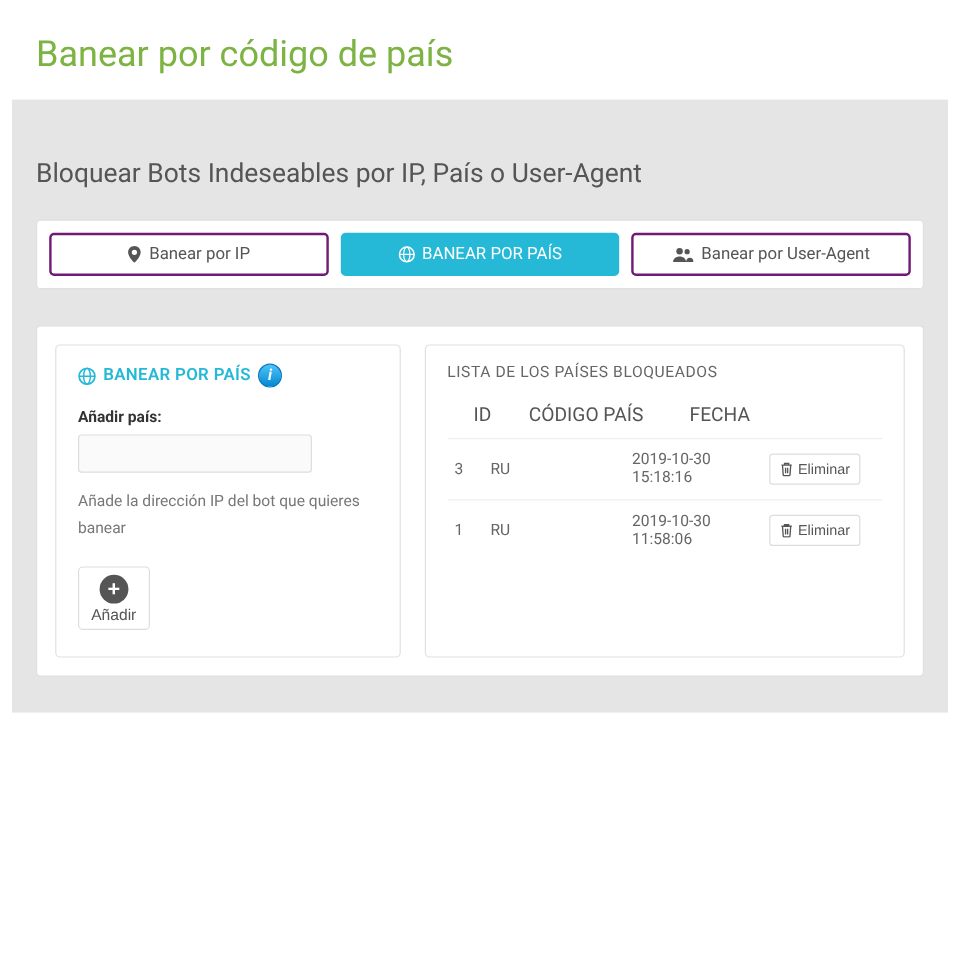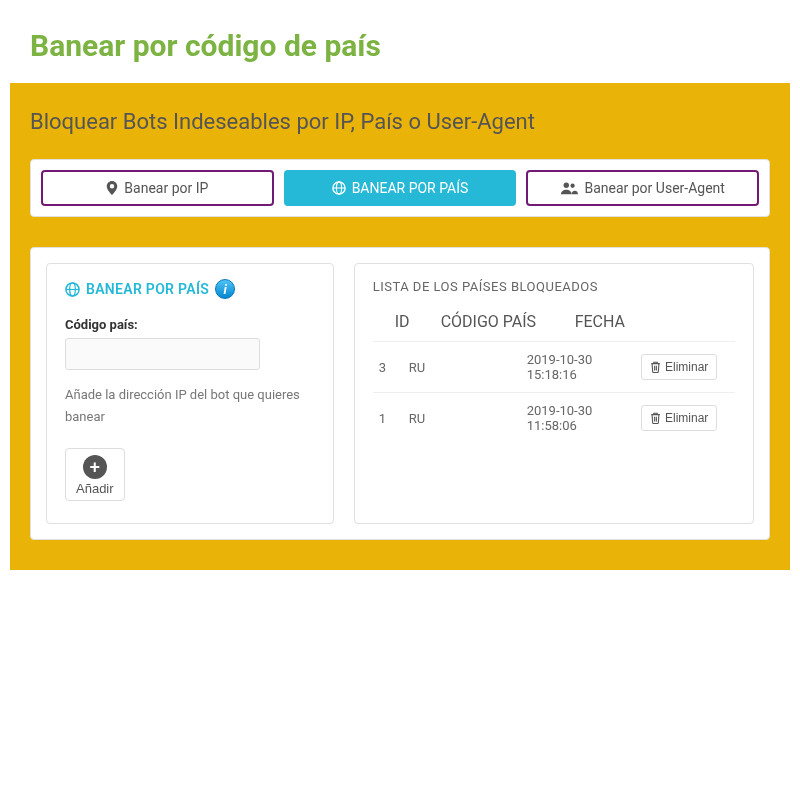--- a/index.html
+++ b/index.html
@@ -9,27 +9,27 @@
     }
     body {
       font-family: -apple-system, BlinkMacSystemFont, "Segoe UI", Roboto, "Helvetica Neue", Arial, sans-serif;
       background: #fff;
       color: #333;
       width: 800px;
     }
     .page-title {
       color: #7cb342;
       font-size: 30px;
-      font-weight: 700;
+      font-weight: 400;
       padding: 28px 30px 20px 30px;
     }
     .container {
-      background: #eab308;
+      background: #e5e5e5;
       margin: 0 10px;
-      padding: 26px 20px 30px 20px;
+      padding: 50px 20px 30px 20px;
     }
     .section-heading {
       font-size: 22px;
       font-weight: 400;
       color: #555;
       margin-bottom: 25px;
     }
     .tabs {
       display: flex;
       gap: 10px;
@@ -254,21 +254,21 @@
           <svg width="15" height="15" viewBox="0 0 16 16" fill="currentColor">
               <circle cx="8" cy="8" r="7" fill="none" stroke="currentColor" stroke-width="1.6"></circle>
               <ellipse cx="8" cy="8" rx="3" ry="7" fill="none" stroke="currentColor" stroke-width="1.3"></ellipse>
               <line x1="1" y1="8" x2="15" y2="8" stroke="currentColor" stroke-width="1.3"></line>
             </svg>
         </span>
         <span class="panel-header-text">BANEAR POR PAÍS</span>
         <span class="info-icon">i</span>
       </div>
 
-      <label class="form-label">Código país:</label>
+      <label class="form-label">Añadir país:</label>
       <input class="form-input" type="text" value="" style="">
 
       <div class="help-text">
         <div>Añade la dirección IP del bot que quieres banear</div>
       </div>
 
       <button class="add-button">
         <span class="plus-circle">+</span>
         <span>Añadir</span>
       </button>

